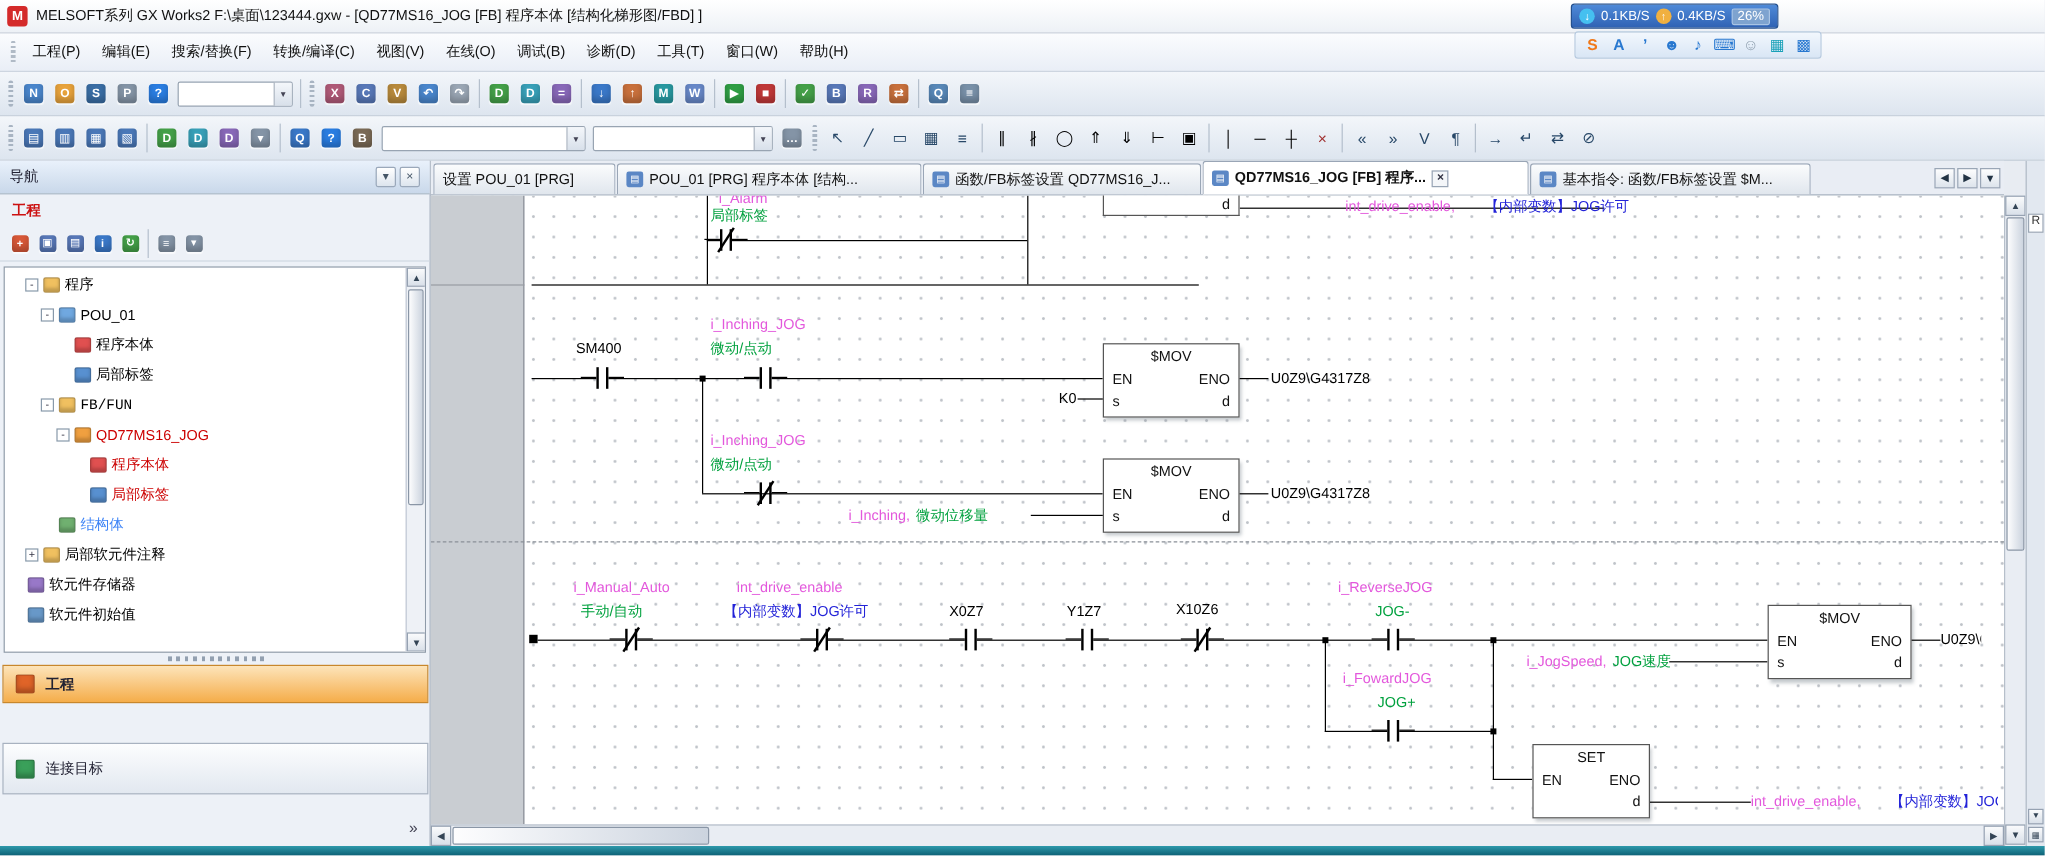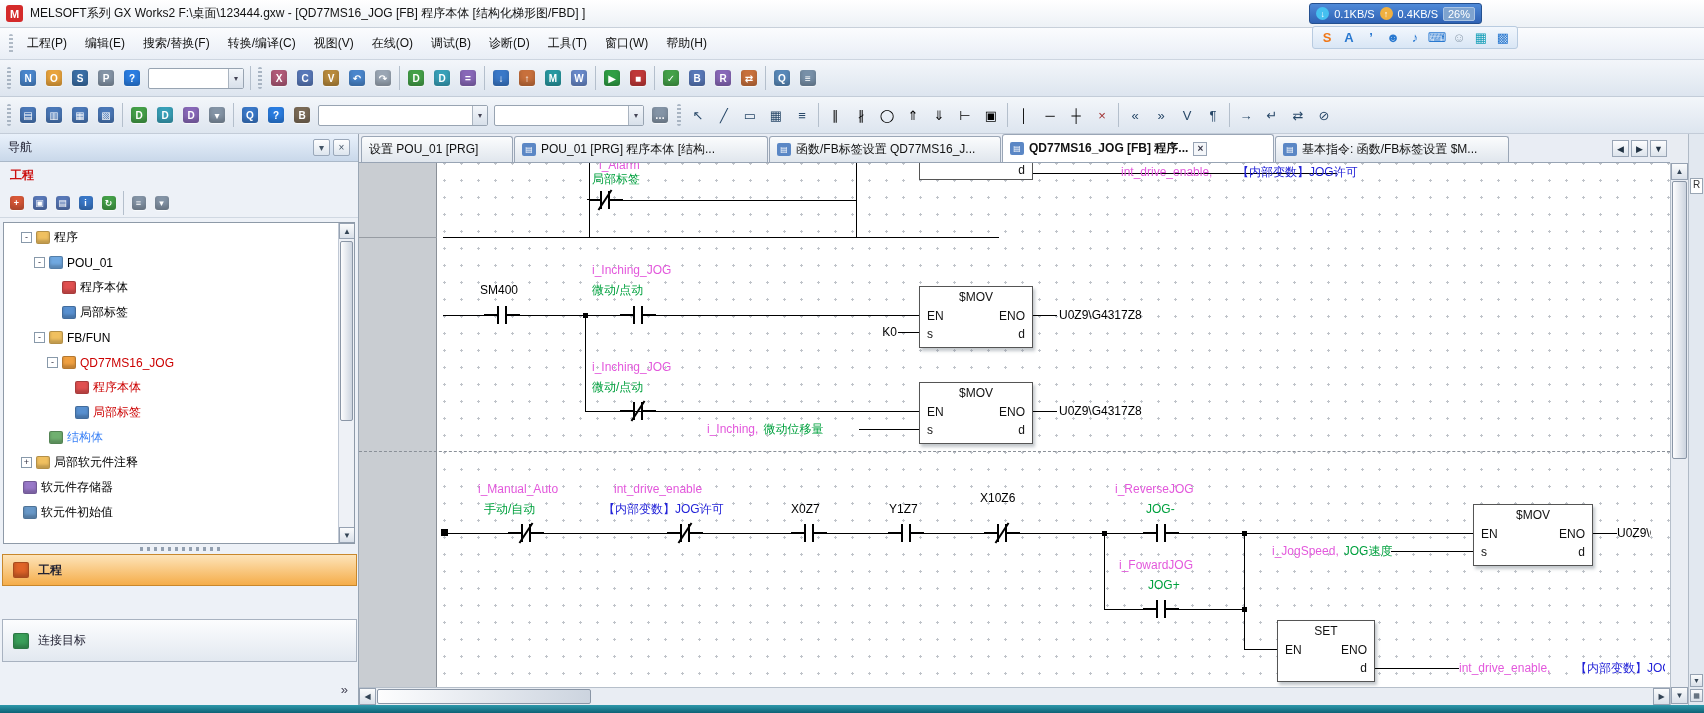--- a/index.html
+++ b/index.html
@@ -449,21 +449,21 @@
           <div class="tlabel" style="color: rgb(0, 0, 0);">程序本体</div>
         </div>
         <div class="trow" style="padding-left: 43px;">
           <div class="texp-sp"></div>
           <div class="ticon" style="background: rgb(88, 144, 208);"></div>
           <div class="tlabel" style="color: rgb(0, 0, 0);">局部标签</div>
         </div>
         <div class="trow" style="padding-left: 30px;">
           <div class="texp">-</div>
           <div class="ticon" style="background: rgb(240, 192, 96);"></div>
-          <div class="tlabel" style="color: rgb(0, 0, 0);">FB/FUN</div>
+          <div class="tlabel" style="color: rgb(0, 0, 0); font-family: Liberation Mono, monospace;">FB/FUN</div>
         </div>
         <div class="trow" style="padding-left: 43px;">
           <div class="texp">-</div>
           <div class="ticon" style="background: rgb(240, 160, 64);"></div>
           <div class="tlabel" style="color: rgb(204, 0, 0);">QD77MS16_JOG</div>
         </div>
         <div class="trow" style="padding-left: 56px;">
           <div class="texp-sp"></div>
           <div class="ticon" style="background: rgb(224, 80, 80);"></div>
           <div class="tlabel" style="color: rgb(204, 0, 0);">程序本体</div>
@@ -628,21 +628,21 @@
   <div class="lt lk" style="left:700px;top:241px">U0Z9\G4317Z8</div>
 
   <div class="startsq" style="left:82px;top:366px"></div>
   <div class="wh" style="left:89px;top:370px;width:1025px"></div>
   <div class="lt lv" style="left:119px;top:319px">i_Manual_Auto</div>
   <div class="lt lg" style="left:125px;top:339px">手动/自动</div>
   <div class="lt lv" style="left:255px;top:319px">int_drive_enable</div>
   <div class="lt lb" style="left:244px;top:339px">【内部变数】JOG许可</div>
   <div class="lt lk" style="left:432px;top:339px">X0Z7</div>
   <div class="lt lk" style="left:530px;top:339px">Y1Z7</div>
-  <div class="lt lk" style="left:621px;top:328px">X10Z6</div>
+  <div class="lt lk" style="left:621px;top:338px">X10Z6</div>
   <div class="lt lv" style="left:756px;top:319px">i_ReverseJOG</div>
   <div class="lt lg" style="left:787px;top:339px">JOG-</div>
   <div class="ct nc" style="left:149px;top:360px">
     <i class="gp"></i>
       <i class="bl"></i>
       <i class="br"></i>
       <i class="wl"></i>
       <i class="wr"></i>
       <i class="sl"></i>
   </div>

